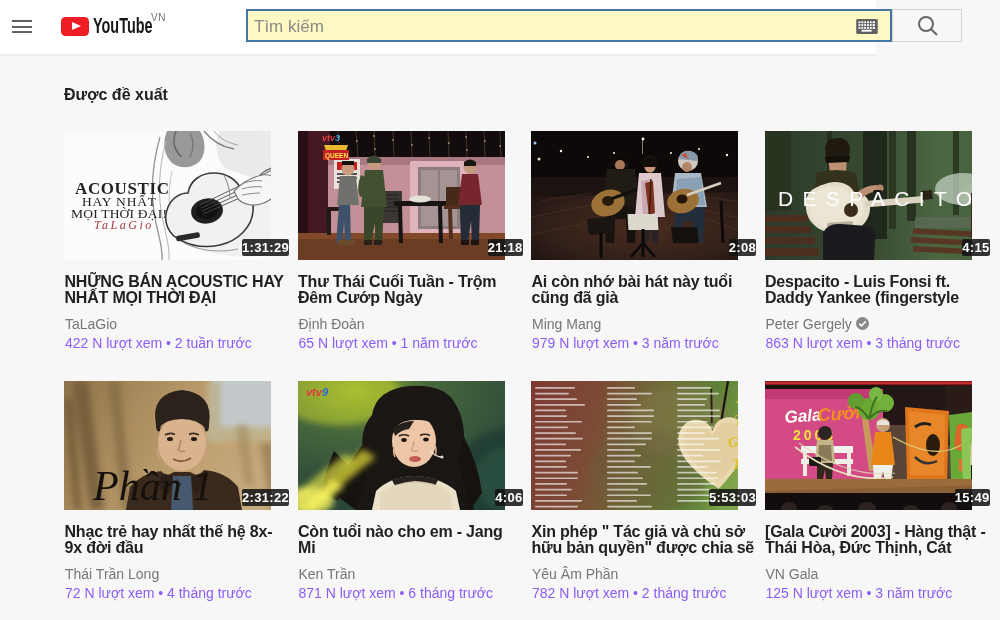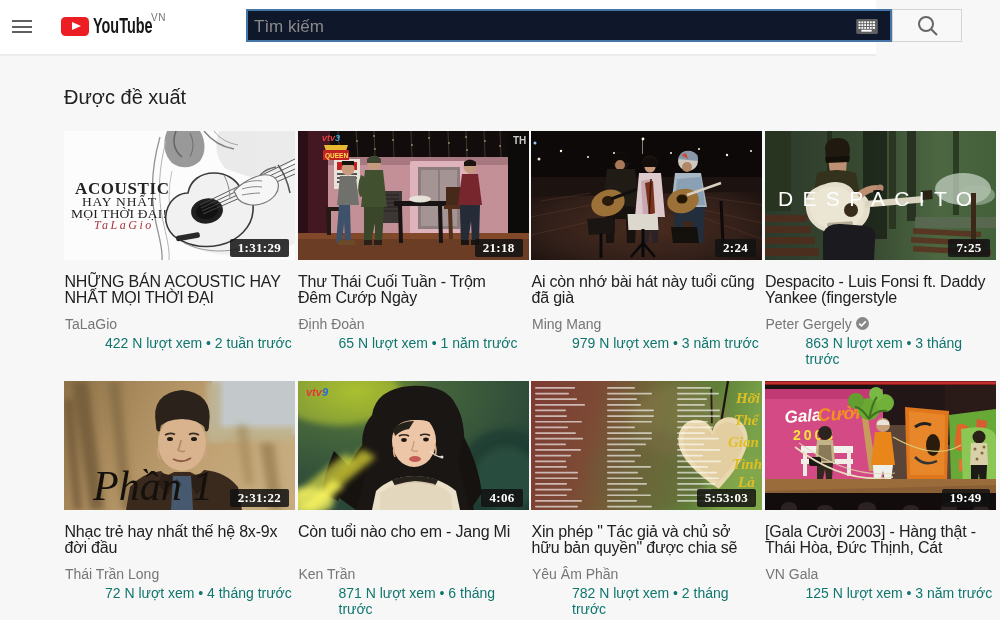--- a/index.html
+++ b/index.html
@@ -8,33 +8,33 @@
 #page { position:absolute; left:0; top:0; width:1000px; height:620px; }
 
 #header { position:absolute; left:0; top:0; width:876px; height:56px; background:#fff; border-bottom:2px solid #ececec; }
 #burger { position:absolute; left:12px; top:20px; width:20px; height:14px; }
 #burger div { height:2px; background:#606060; margin-bottom:3.5px; }
 #logo { position:absolute; left:61px; top:16px; }
 #logobox { position:absolute; left:0; top:1px; width:28px; height:19px; background:#ed1d24; border-radius:4.5px; }
 #logobox:after { content:""; position:absolute; left:10.5px; top:5px; border-left:9px solid #fff; border-top:4.75px solid transparent; border-bottom:4.75px solid transparent; }
 #logotext { position:absolute; left:32px; top:-3px; font-size:22px; font-weight:bold; letter-spacing:0px; color:#161616; transform:scaleX(0.655); transform-origin:0 0; }
 #logovn { position:absolute; left:90px; top:-4px; font-size:10px; color:#757575; letter-spacing:0.5px;text-align:right; }
-#searchbox { position:absolute; left:246px; top:9px; width:646px; height:33px; background:#0f172a; border:2px solid #4477a8; }
+#searchbox { position:absolute; left:246px; top:9px; width:646px; height:33px; background:#fef9c3; border:2px solid #4477a8; }
 #searchbox .ph { position:absolute; left:6px; top:6px; font-size:17px; color:#8a8a8a; }
 #kbicon { position:absolute; right:12px; top:8px; }
 #searchbtn { position:absolute; left:892px; top:9px; width:70px; height:33px; background:#f8f8f8; border:1px solid #d3d3d3; }
 
-#heading { position:absolute; left:64px; top:86px; font-size:20px; font-weight:normal; color:#212121; }
+#heading { position:absolute; left:64px; top:86px; font-size:16px; font-weight:bold; color:#212121; }
 .card { position:absolute; width:231px; }
-.thumb { position:absolute; left:0; top:0; width:231px; height:129px; overflow:hidden; }
+.thumb { position:absolute; left:0; top:0; width:207px; height:129px; overflow:hidden; }
 .thumb svg { display:block; }
-.dur { position:absolute; right:6px; top:108px; background:rgba(18,18,18,0.85); color:#fff; font-size:13px; font-weight:bold; padding:1px 8px; border-radius:2px; letter-spacing:0.3px;font-family:Liberation Serif, serif; }
-.title { position:absolute; left:0.5px; top:143px; width:224px; font-size:16px; font-weight:normal; line-height:15.5px; color:#212121; letter-spacing:-0.2px; }
+.dur { position:absolute; right:6px; top:108px; background:rgba(18,18,18,0.85); color:#fff; font-size:13px; font-weight:bold; padding:1px 0; border-radius:2px; letter-spacing:0.3px; }
+.title { position:absolute; left:0.5px; top:143px; width:224px; font-size:16px; font-weight:bold; line-height:15.5px; color:#212121; letter-spacing:-0.2px; }
 .chan { position:absolute; left:1px; top:185px; font-size:14px; color:#767676; }
-.meta { position:absolute; left:1px; top:204px; font-size:14px; color:#0f766e;margin-left:40px; }
+.meta { position:absolute; left:1px; top:204px; font-size:14px; color:#8b5cf6; }
 .vbadge { display:inline-block; vertical-align:-1px; }
 </style>
 </head>
 <body>
 <div id="page">
   <div id="header">
     <div id="burger">
         <div></div>
         <div></div>
         <div></div>
@@ -300,21 +300,21 @@
         <path d="M96 84 L126 82 L128 98 L98 100 Z" fill="#dcd8ce" transform="rotate(4 112 91)"></path>
         <line x1="112" y1="98" x2="112" y2="126" stroke="#0a0a0a" stroke-width="3"></line>
         <path d="M100 126 L112 112 L124 126" stroke="#0a0a0a" stroke-width="2.5" fill="none"></path>
         <path d="M56 88 L82 86 L84 102 L58 104 Z" fill="#1a1512"></path>
         <line x1="70" y1="102" x2="70" y2="127" stroke="#0a0a0a" stroke-width="3"></line>
         <path d="M140 96 L166 96 L168 112 L142 112" fill="#14100c"></path>
         <line x1="190" y1="70" x2="192" y2="112" stroke="#0e0a08" stroke-width="3"></line>
       </g>
     </svg>
       </div>
-    <div class="dur">2:24</div>
+    <div class="dur">2:08</div>
     <div class="title">Ai còn nhớ bài hát này tuổi cũng đã già</div>
     <div class="chan">Ming Mang</div>
     <div class="meta">979 N lượt xem • 3 năm trước</div>
   </div>
 
   <div class="card" style="left:764.5px; top:131px;">
     <div class="thumb" id="t4">
         <svg width="231" height="129" viewBox="0 0 231 129">
       <defs>
         <linearGradient id="g4a" x1="0" y1="0" x2="1" y2="0">
@@ -363,21 +363,21 @@
       <g fill="#573723">
         <rect x="148" y="99" width="68" height="5.5" transform="rotate(3 182 101)"></rect>
         <rect x="146" y="108" width="74" height="5.5" transform="rotate(3 183 111)"></rect>
         <rect x="148" y="117" width="78" height="5.5" transform="rotate(3 187 120)"></rect>
         <rect x="206" y="62" width="5" height="52" fill="#3c2819"></rect>
       </g>
       <path d="M58 102 Q62 92 76 93 L102 95 Q112 97 110 110 L109 129 L58 129 Z" fill="#1a1a1f"></path>
       <text x="13" y="75" font-size="21" fill="#fdfdfd" font-family="'Liberation Sans',sans-serif" textLength="203" letter-spacing="9">DESPACITO</text>
     </svg>
       </div>
-    <div class="dur">7:25</div>
+    <div class="dur">4:15</div>
     <div class="title">Despacito - Luis Fonsi ft. Daddy Yankee (fingerstyle</div>
     <div class="chan">Peter Gergely <svg class="vbadge" width="13" height="13" viewBox="0 0 13 13">
           <circle cx="6.5" cy="6.5" r="6.5" fill="#888"></circle>
           <path d="M3.2 6.6 L5.5 8.9 L9.8 4.4" stroke="#fff" stroke-width="1.6" fill="none"></path>
         </svg></div>
     <div class="meta">863 N lượt xem • 3 tháng trước</div>
   </div>
 
   <div class="card" style="left:64px; top:381px;">
     <div class="thumb" id="t5">
@@ -673,18 +673,18 @@
       <g fill="#2c2222">
         <ellipse cx="24" cy="127" rx="8" ry="6"></ellipse>
             <ellipse cx="60" cy="129" rx="8" ry="5"></ellipse>
             <ellipse cx="102" cy="127" rx="9" ry="6"></ellipse>
             <ellipse cx="146" cy="129" rx="8" ry="5"></ellipse>
             <ellipse cx="184" cy="127" rx="8" ry="6"></ellipse>
             <ellipse cx="216" cy="129" rx="8" ry="5"></ellipse>
       </g>
     </svg>
       </div>
-    <div class="dur">19:49</div>
+    <div class="dur">15:49</div>
     <div class="title">[Gala Cười 2003] - Hàng thật - Thái Hòa, Đức Thịnh, Cát</div>
     <div class="chan">VN Gala</div>
     <div class="meta">125 N lượt xem • 3 năm trước</div>
   </div>
 </div>
 
 </body></html>

